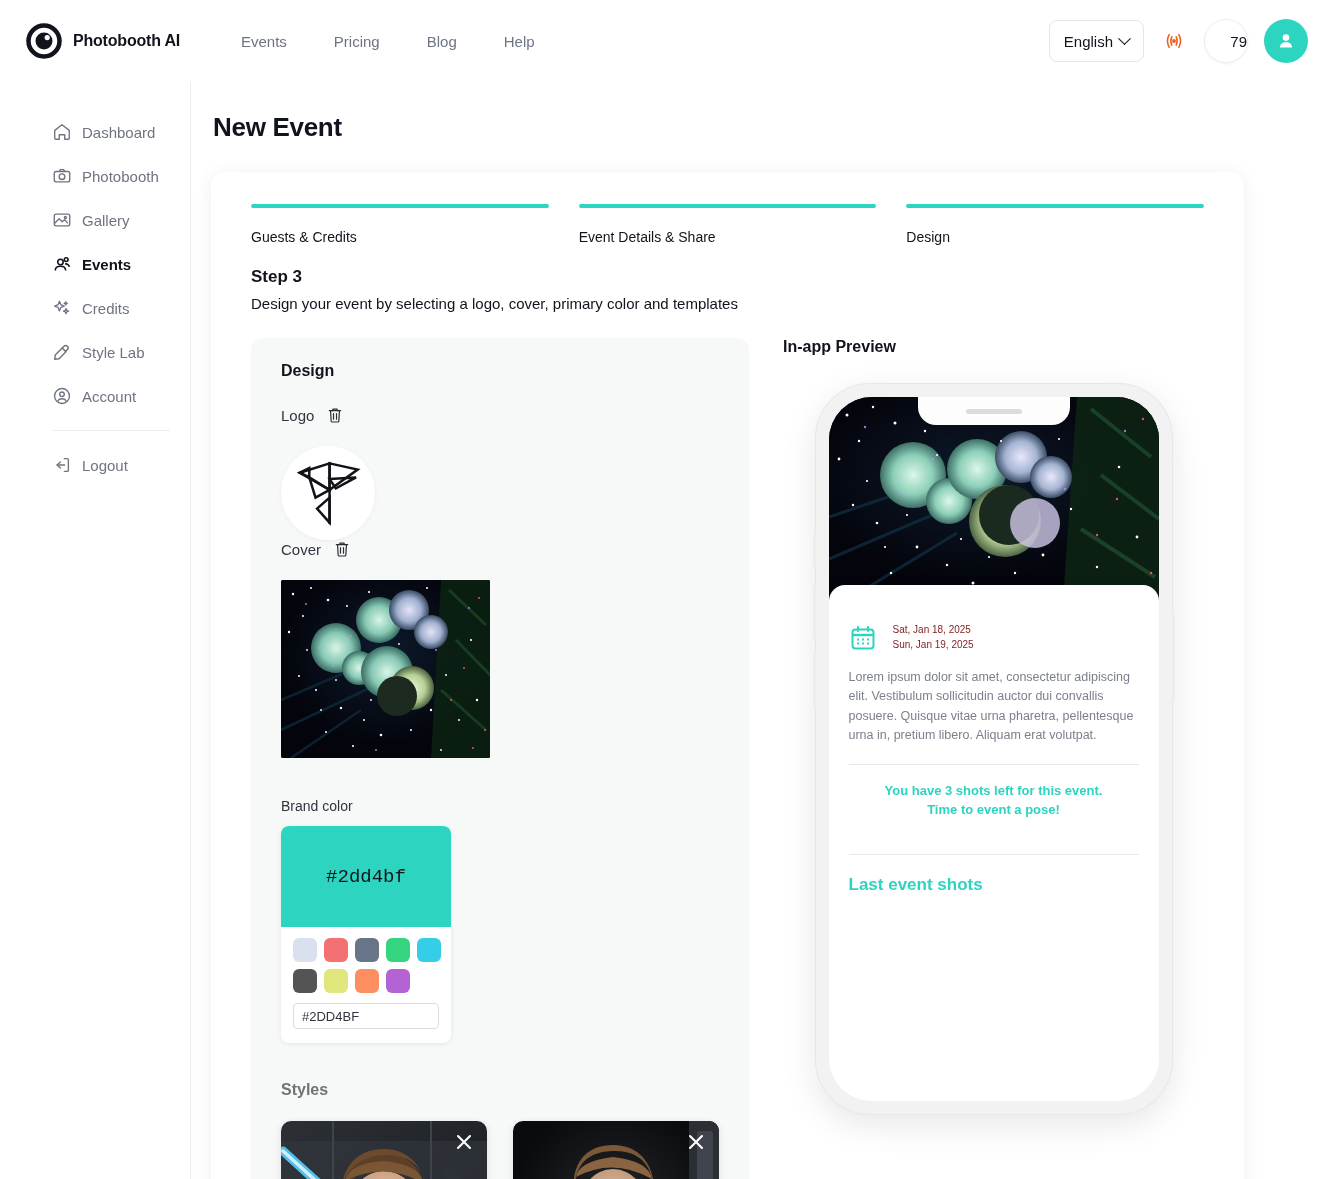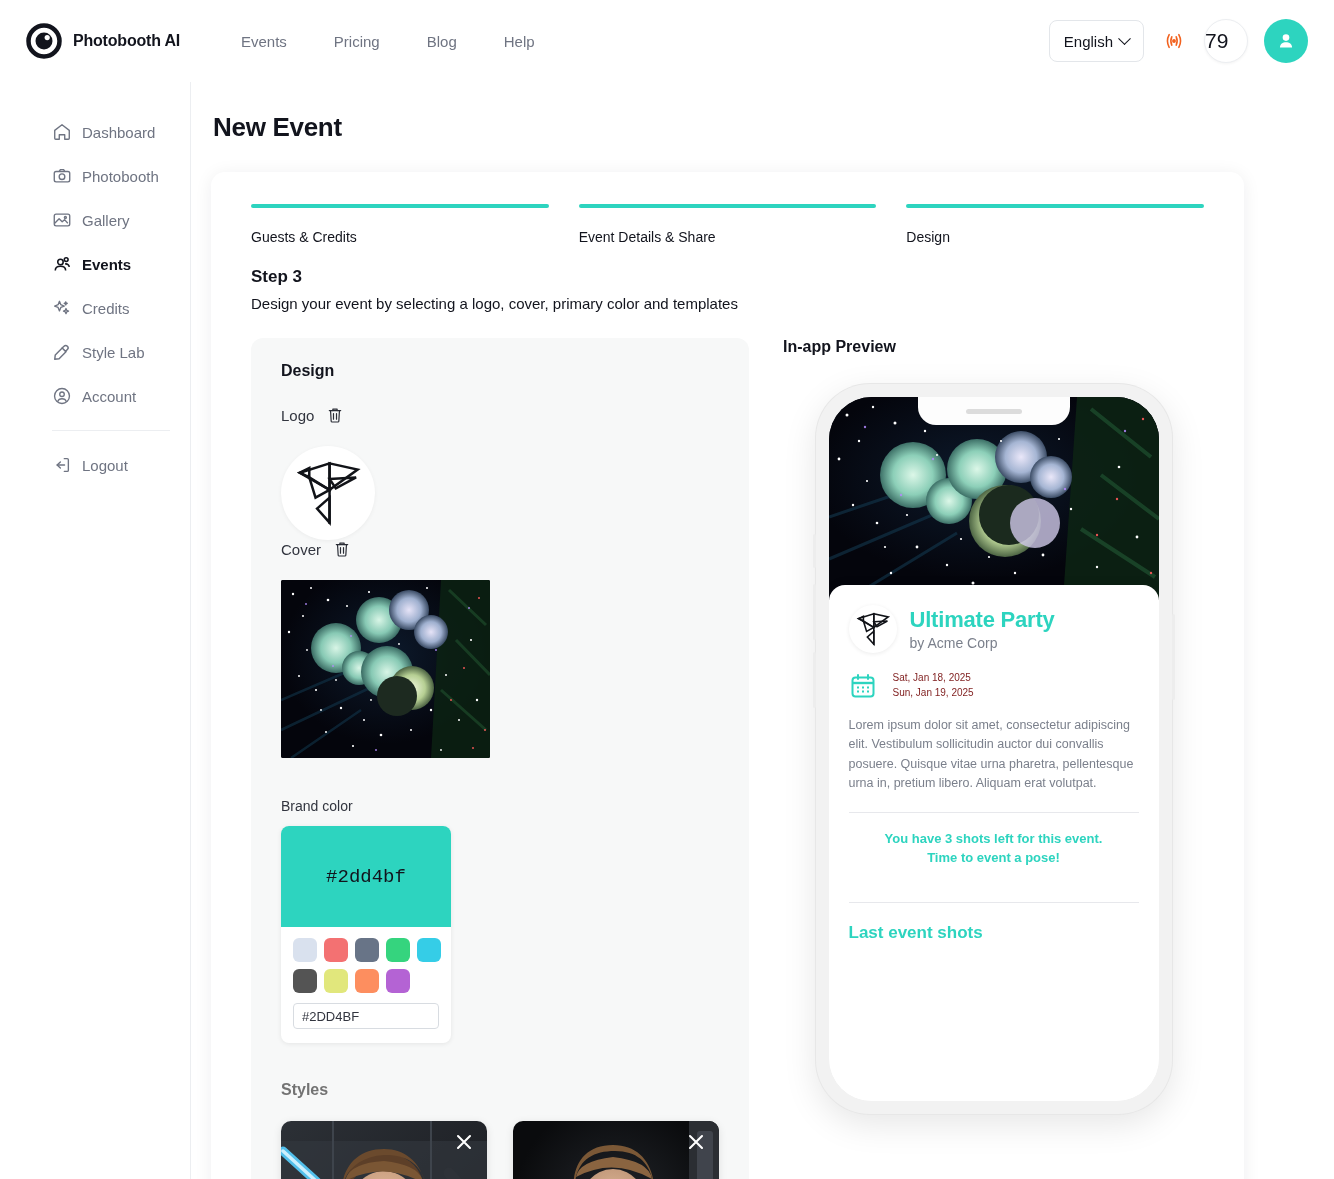--- a/index.html
+++ b/index.html
@@ -38,22 +38,22 @@
     font-size: 15px; color: #12141d; background: #fff;
     cursor: pointer;
   }
   .chev { display:inline-block; width:9px; height:9px;
     border-right:1.6px solid #12141d; border-bottom:1.6px solid #12141d;
     transform: rotate(45deg) translate(-2px,-2px); }
   .wifi-icon { width: 28px; height: 28px; display:flex; align-items:center; justify-content:center;}
   .credit-pill {
     width: 44px; height: 44px; border-radius: 50%;
     border: 1px solid #eceef1; background:#fff;
-    display: flex; align-items: center; justify-content: flex-start;
-    font-size: 21px; color: #12141d;
+    display: flex; align-items: center; justify-content: flex-end;
+    font-size: 15px; color: #12141d;
     box-shadow: 0 1px 3px rgba(0,0,0,0.05);
   }
   .avatar {
     width: 44px; height: 44px; border-radius: 50%;
     background: #2dd4bf;
     display: flex; align-items: center; justify-content: center;
   }
 
   
   .body-wrap { display: flex; height: calc(1179px - 82px); }
@@ -738,39 +738,20 @@
                       <circle cx="314" cy="22" r="1.2"></circle>
                         <circle cx="288" cy="102" r="1.2"></circle>
                         <circle cx="322" cy="176" r="1.2"></circle>
                       <circle cx="268" cy="138" r="1.2"></circle>
                         <circle cx="300" cy="196" r="1.2"></circle>
                     </g>
                   </svg>
                 </div>
 
                 <div class="ph-card">
-                  <div class="ph-title-row">
-                    <div class="ph-logo">
-                      <svg viewBox="0 0 100 100" width="40" height="40">
-                        <g fill="none" stroke="#111318" stroke-width="4" stroke-linejoin="miter" stroke-linecap="square">
-                          <path d="M14 24 L26 18 L26 30 Z"></path>
-                          <path d="M14 24 L52 12 L52 46 Z"></path>
-                          <path d="M26 30 L52 46 L34 56 Z"></path>
-                          <path d="M52 12 L88 20 L52 46 Z"></path>
-                          <path d="M52 32 L86 30 L60 44 Z"></path>
-                          <path d="M52 46 L52 88"></path>
-                          <path d="M52 56 L36 70 L52 88 Z"></path>
-                        </g>
-                      </svg>
-                    </div>
-                    <div>
-                      <div class="ph-evt-name">Ultimate Party</div>
-                      <div class="ph-evt-by">by Acme Corp</div>
-                    </div>
-                  </div>
 
                   <div class="ph-date-row">
                     <span class="ph-cal">
                       <svg viewBox="0 0 28 28" width="28" height="28" fill="none" stroke="#2dd4bf" stroke-width="2" stroke-linejoin="round">
                         <rect x="3.5" y="5.5" width="21" height="19" rx="3"></rect>
                         <path d="M3.5 11h21" stroke-width="2.4"></path>
                         <path d="M9 3v4M19 3v4" stroke-linecap="round"></path>
                         <g fill="#2dd4bf" stroke="none">
                           <rect x="8" y="14.5" width="2" height="2"></rect>
                             <rect x="13" y="14.5" width="2" height="2"></rect>

